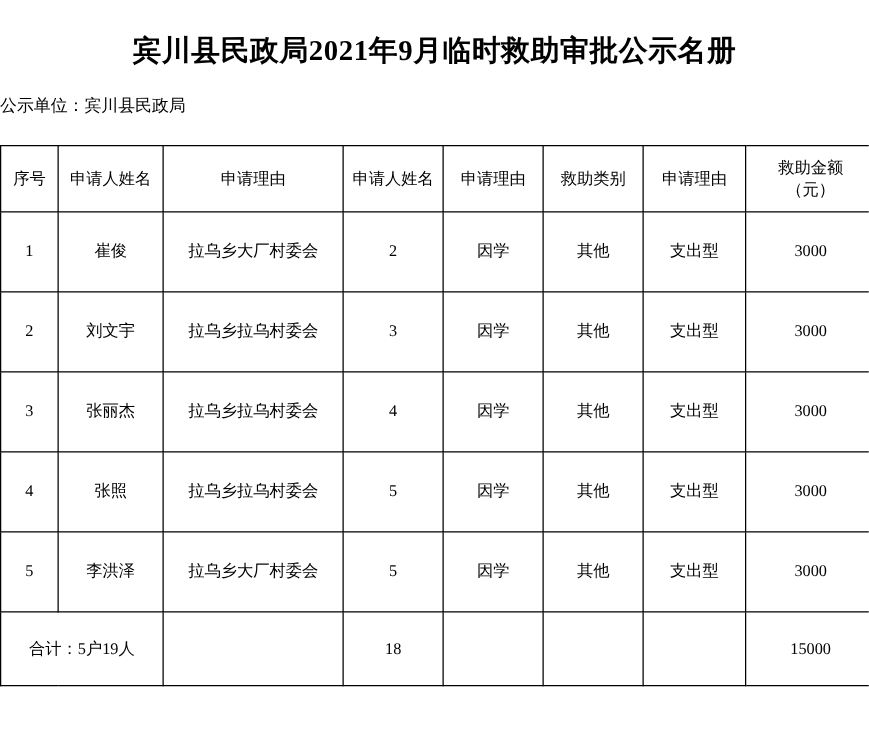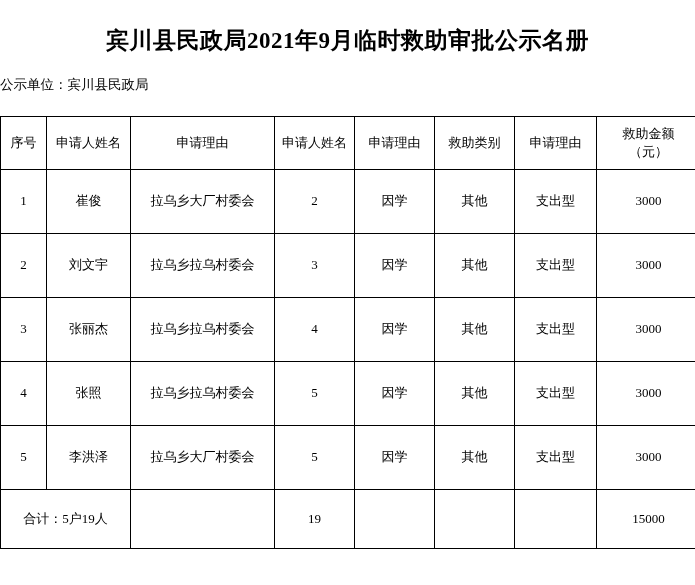--- a/index.html
+++ b/index.html
@@ -180,21 +180,21 @@
         <td>其他</td>
         <td>支出型</td>
         <td>3000</td>
       </tr>
     </tbody>
 
     <tfoot>
       <tr>
         <td class="total-label" colspan="2">合计：5户19人</td>
         <td class="blank"></td>
-        <td>19</td>
+        <td>18</td>
         <td class="blank"></td>
         <td class="blank"></td>
         <td class="blank"></td>
         <td>15000</td>
       </tr>
     </tfoot>
   </table>
 
 </div>
 

